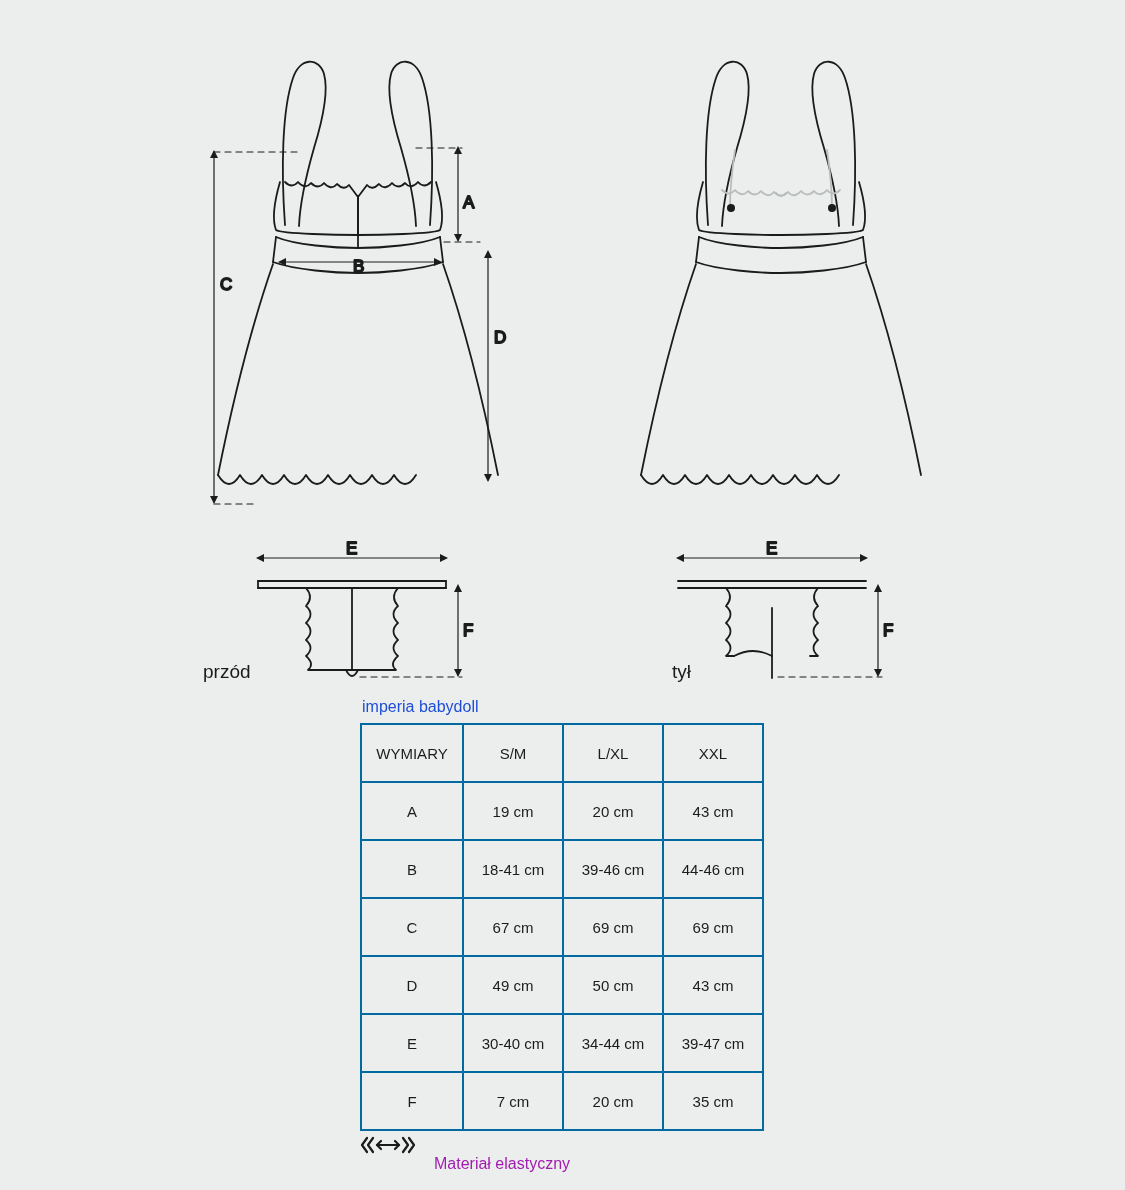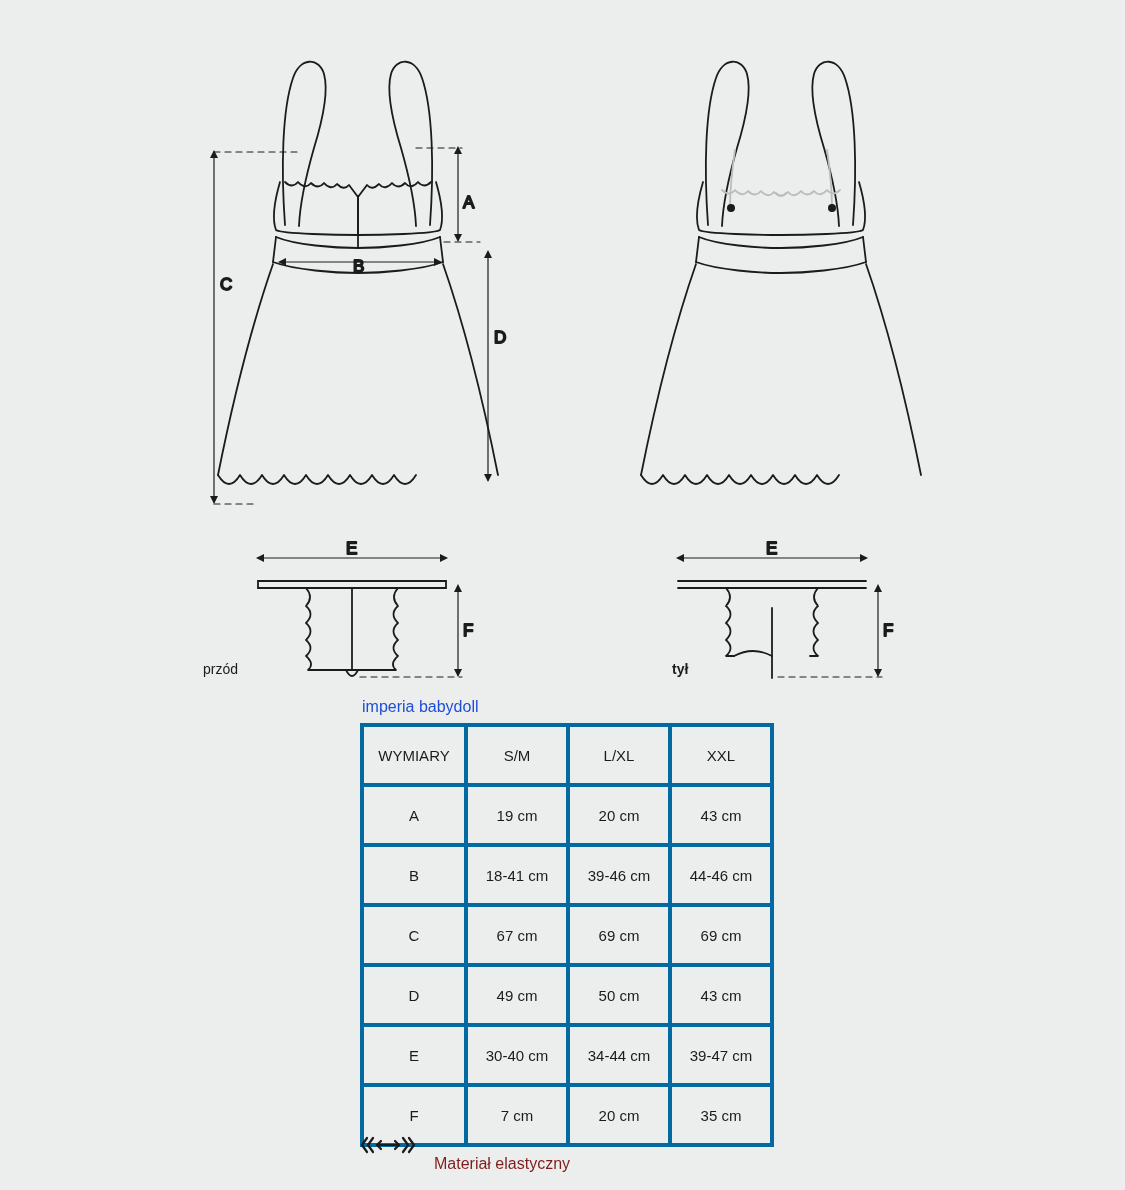--- a/index.html
+++ b/index.html
@@ -31,42 +31,42 @@
   svg.tech {
     display: block;
   }
   .letter {
     font-family: "Liberation Sans", sans-serif;
     font-size: 17px;
     fill: #1b1b1b;
   }
   .caption {
     position: absolute;
-    font-size: 14px;
+    font-size: 19px;
     color: #1b1b1b;
   }
   #caption-front { left: 203px; top: 661px; }
-  #caption-back  { left: 672px; top: 661px; font-weight: bold; }
+  #caption-back  { left: 672px; top: 661px; }
 
   .table-title {
     position: absolute;
     left: 362px;
     top: 698px;
     font-size: 16px;
     color: #1d4ed8;
   }
   table.sizes {
     position: absolute;
     left: 360px;
     top: 723px;
     border-collapse: collapse;
     background: transparent;
   }
   table.sizes td, table.sizes th {
-    border: 4px solid #0369a1;
+    border: 2px solid #0369a1;
     width: 98px;
     height: 56px;
     text-align: center;
     vertical-align: middle;
     font-size: 15px;
     font-weight: normal;
     color: #1b1b1b;
     padding: 0;
   }
   table.sizes th.hdr-first, table.sizes td.row-label {
@@ -82,21 +82,21 @@
     display: flex;
     align-items: center;
     gap: 18px;
   }
   .legend-icon {
     display: inline-block;
     line-height: 1;
   }
   .legend-text {
     font-size: 16px;
-    color: #7f1d1d;
+    color: #a21caf;
     margin-top: 35px;
   }
 </style>
 </head>
 <body>
 
 <div class="page">
 
   <div class="diagram-area">
     <svg class="tech" width="900" height="660" viewBox="0 0 900 660">

